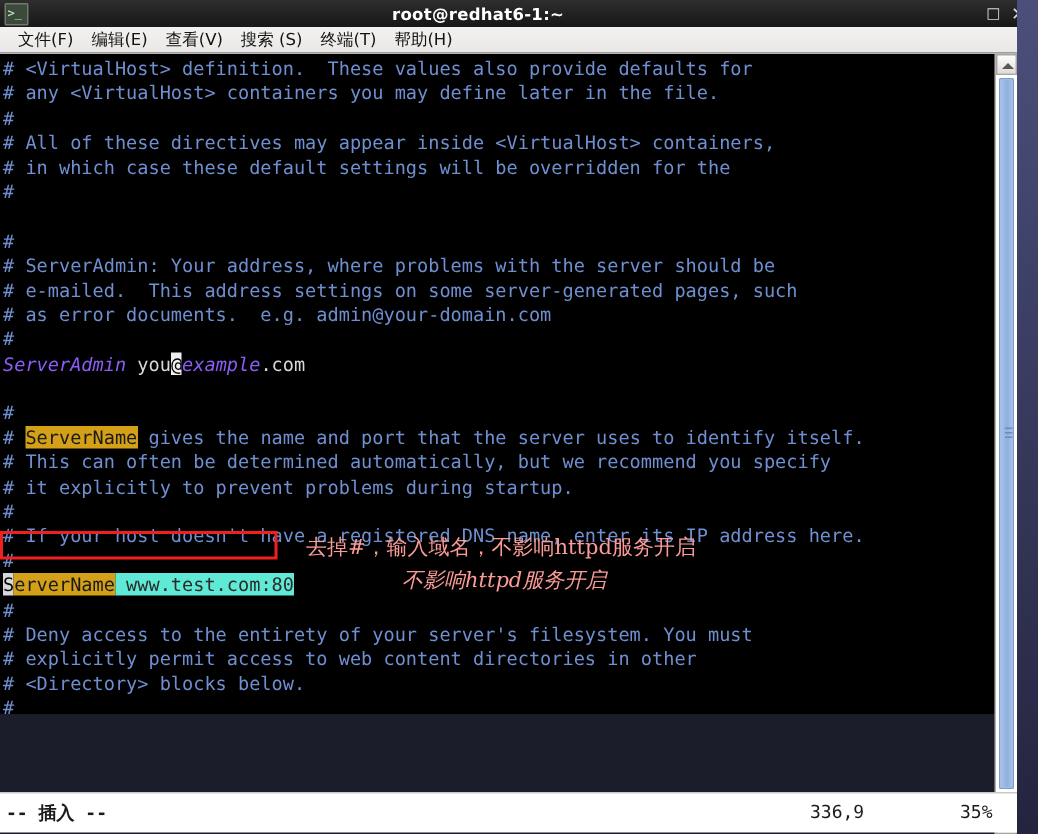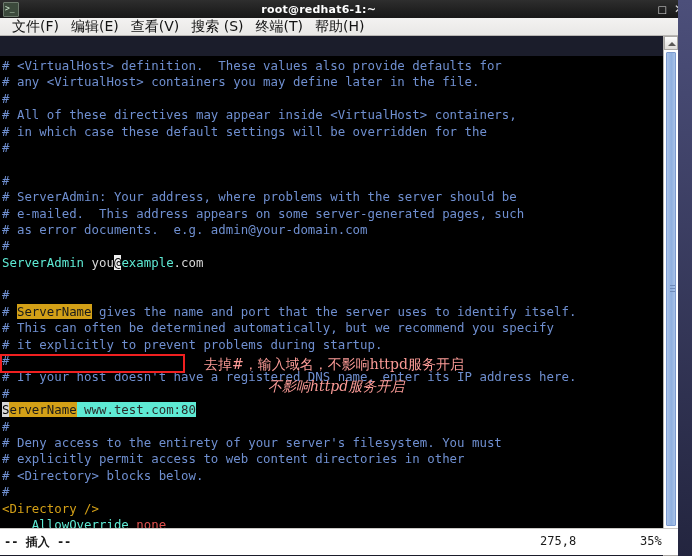--- a/index.html
+++ b/index.html
@@ -43,37 +43,37 @@
   .winbtns .max{font-size:10px;}
   .winbtns .cls{font-size:12px;font-weight:bold;}
 
   
   .menubar{
     position:absolute;left:0;top:18px;width:692px;height:18px;
     background:linear-gradient(to bottom,#f3f2f1 0%,#e9e8e6 100%);
     border-bottom:1px solid #b9b7b4;
     display:flex;align-items:center;
     font-family:"DejaVu Sans","Liberation Sans",sans-serif;
-    font-size:14px;color:#131313;
+    font-size:11px;color:#131313;
     padding-left:6px;box-sizing:border-box;
   }
   .menubar .mi{padding:1px 6px;white-space:nowrap;cursor:default;}
 
   
   .term{
-    position:absolute;left:0;top:36px;width:663px;height:492px;
-    background:#000000;overflow:hidden;margin-top:20px;
+    position:absolute;left:0;top:36px;width:663px;height:440px;
+    background:#000000;overflow:hidden;
   }
   .term .pad{padding:2px 0 0 2px;}
   .line{
     height:16.4px;line-height:16.4px;font-size:12.4px;white-space:pre;
     color:#6f8fd0;letter-spacing:0px;
   }
   .c-com{color:#6f8fd0;}        
-  .c-dir{color:#5eead4;}        
+  .c-dir{color:#8b5cf6;font-style:italic;}        
   .c-plain{color:#d8d8d8;}      
   .c-tag{color:#d4a017;}        
   .c-red{color:#e0514e;}
   .hl{background:#d3a017;color:#1a1a1a;}
   .cursor{background:#d8d8d8;color:#000;}
   .cursor-dark{background:#efefef;color:#000;}
 
   
   .srvname-wrap{position:relative;display:inline-block;}
   .sn-val{background:#5eead4;color:#2b2b2b;}
@@ -163,21 +163,21 @@
 
       <div class="line c-com"># &lt;VirtualHost&gt; definition.  These values also provide defaults for</div>
       <div class="line c-com"># any &lt;VirtualHost&gt; containers you may define later in the file.</div>
       <div class="line c-com">#</div>
       <div class="line c-com"># All of these directives may appear inside &lt;VirtualHost&gt; containers,</div>
       <div class="line c-com"># in which case these default settings will be overridden for the</div>
       <div class="line c-com">#</div>
       <div class="line">&nbsp;</div>
       <div class="line c-com">#</div>
       <div class="line c-com"># ServerAdmin: Your address, where problems with the server should be</div>
-      <div class="line c-com"># e-mailed.  This address appears on some server-generated pages, such</div>
+      <div class="line c-com"># e-mailed.  This address settings on some server-generated pages, such</div>
       <div class="line c-com"># as error documents.  e.g. admin@your-domain.com</div>
       <div class="line c-com">#</div>
 
       <div class="line"><span class="c-dir">ServerAdmin</span><span class="c-plain">&nbsp;</span><span class="c-plain">you</span><span class="cursor-dark">@</span><span class="c-dir">example</span><span class="c-plain">.com</span></div>
 
       <div class="line">&nbsp;</div>
       <div class="line c-com">#</div>
 
       <div class="line c-com"><span># </span><span class="hl">ServerName</span><span> gives the name and port that the server uses to identify itself.</span></div>
 
@@ -219,19 +219,19 @@
         </div>
       </div>
     </div>
     <div class="sb-btn down">
         <i></i>
       </div>
   </div>
 
   <div class="statusbar">
     <div class="mode">-- 插入 --</div>
-    <div class="pos">275,8</div>
+    <div class="pos">336,9</div>
     <div class="pct">35%</div>
   </div>
 
   <div class="desk-right"></div>
 
 </div>
 
 </body></html>

